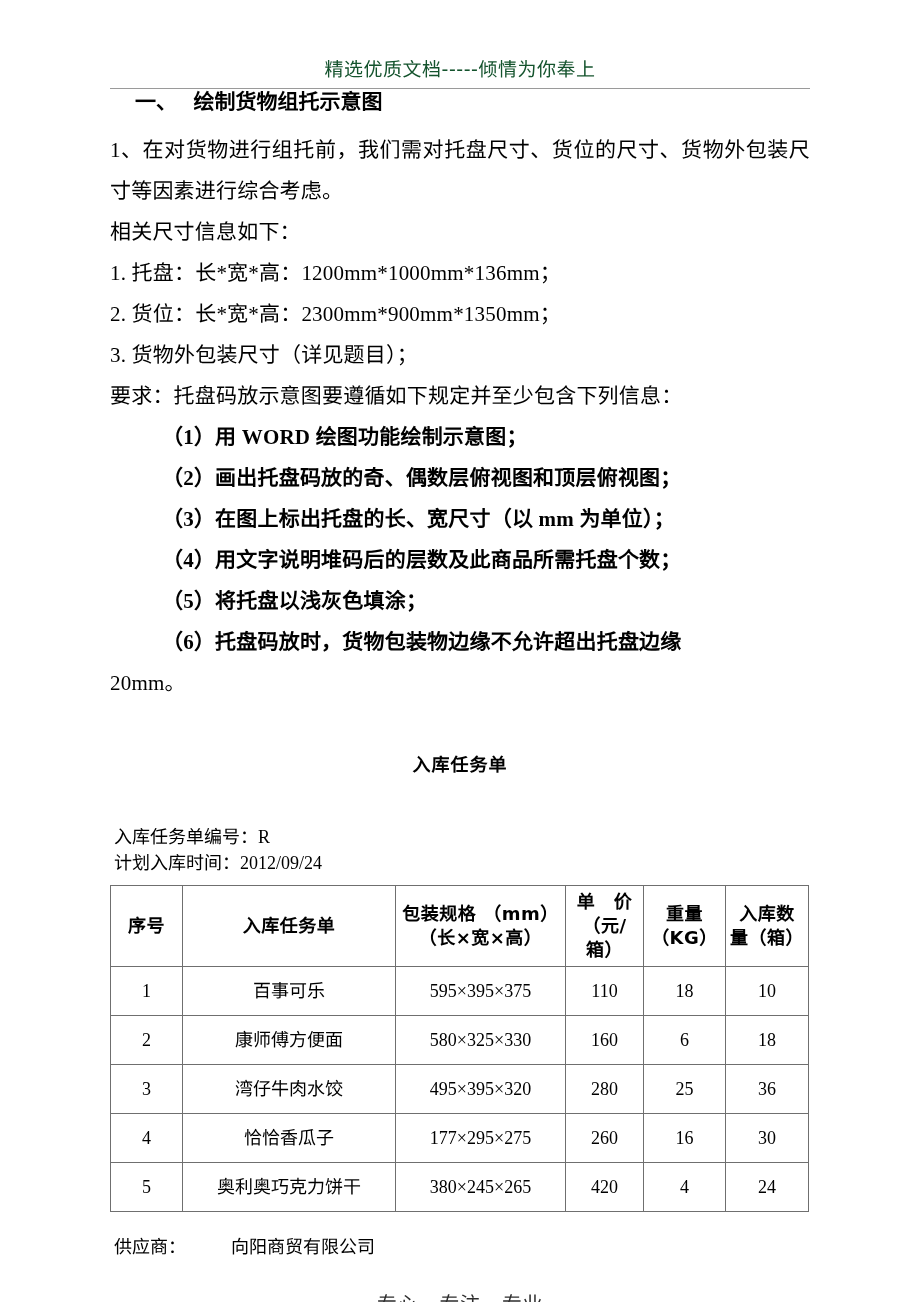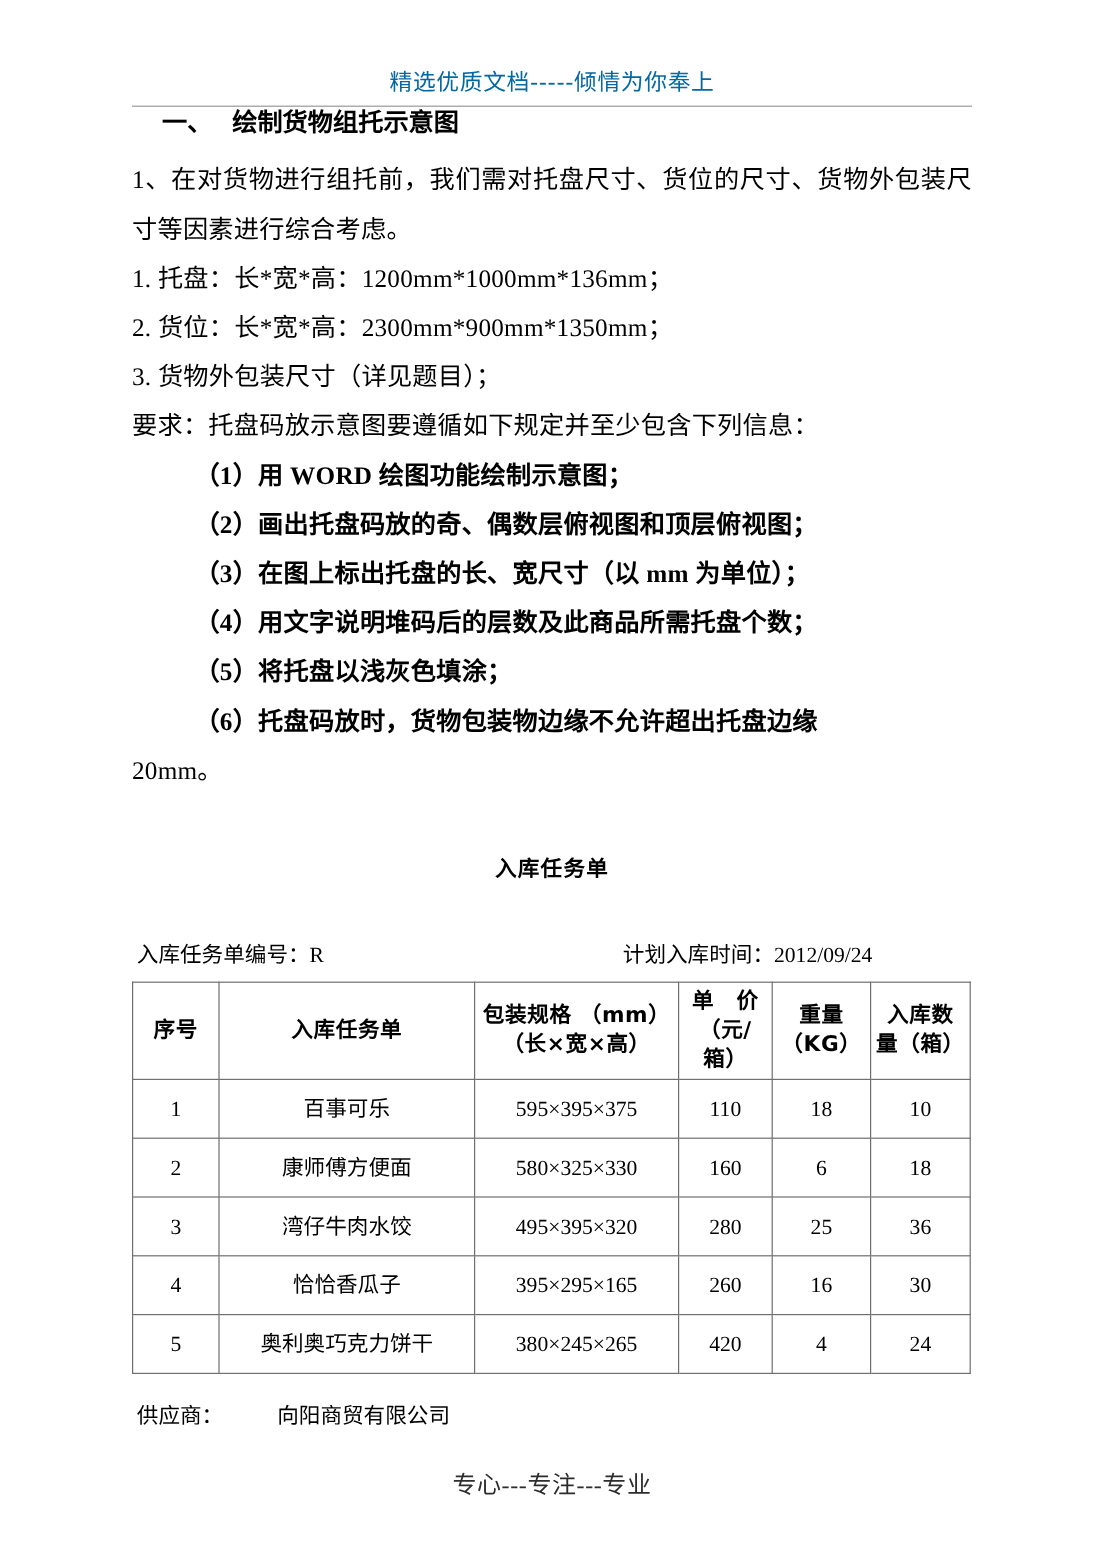--- a/index.html
+++ b/index.html
@@ -29,21 +29,21 @@
   }
 
   
   .doc-header {
     padding-top: 58px;
     text-align: center;
   }
   .doc-header-text {
     font-family: "DejaVu Sans", "Liberation Sans", sans-serif;
     font-size: 19px;
-    color: #0369a1;
+    color: #14532d;
     letter-spacing: 0.5px;
     line-height: 1.2;
     display: inline-block;
   }
   .header-rule {
     margin-top: 7px;
     height: 1px;
     background: #9a9a9a;
     width: 100%;
   }
@@ -90,20 +90,21 @@
     letter-spacing: 1px;
   }
 
   
   .meta-row {
     margin-top: 46px;
     font-size: 18px;
     display: flex;
     align-items: baseline;
     padding-left: 4px;
+    flex-direction: column;
   }
   .meta-left {
     width: 405px;
     flex: none;
     white-space: pre;
   }
   .meta-right {
     white-space: pre;
   }
 
@@ -179,20 +180,21 @@
 
     <div class="doc-header">
       <div class="doc-header-text">精选优质文档-----倾情为你奉上</div>
       <div class="header-rule"></div>
     </div>
 
     <div class="section-heading"><span>一、</span>	<span>绘制货物组托示意图</span></div>
 
     <div class="para">1、在对货物进行组托前，我们需对托盘尺寸、货位的尺寸、货物外包装尺寸等因素进行综合考虑。</div>
 
+    <div class="para tight">相关尺寸信息如下：</div>
 
     <div class="list-item">1. 托盘：长*宽*高：1200mm*1000mm*136mm；</div>
     <div class="list-item">2. 货位：长*宽*高：2300mm*900mm*1350mm；</div>
     <div class="list-item">3. 货物外包装尺寸（详见题目）；</div>
 
     <div class="list-item">要求：托盘码放示意图要遵循如下规定并至少包含下列信息：</div>
 
     <div class="list-item indent">（1）用 WORD 绘图功能绘制示意图；</div>
     <div class="list-item indent">（2）画出托盘码放的奇、偶数层俯视图和顶层俯视图；</div>
     <div class="list-item indent">（3）在图上标出托盘的长、宽尺寸（以 mm 为单位）；</div>
@@ -265,21 +267,21 @@
           <td>3</td>
           <td class="cell-name">湾仔牛肉水饺</td>
           <td>495×395×320</td>
           <td>280</td>
           <td>25</td>
           <td>36</td>
         </tr>
         <tr>
           <td>4</td>
           <td class="cell-name">恰恰香瓜子</td>
-          <td>395×295×165</td>
+          <td>177×295×275</td>
           <td>260</td>
           <td>16</td>
           <td>30</td>
         </tr>
         <tr>
           <td>5</td>
           <td class="cell-name">奥利奥巧克力饼干</td>
           <td>380×245×265</td>
           <td>420</td>
           <td>4</td>

